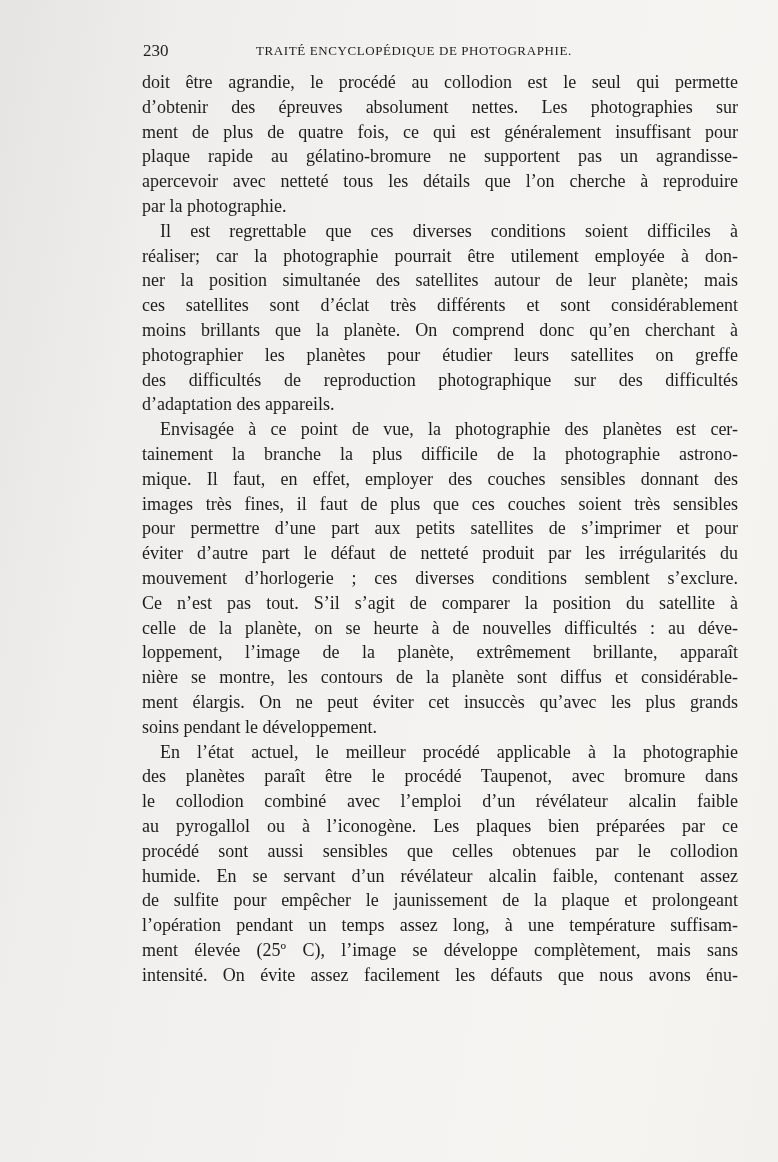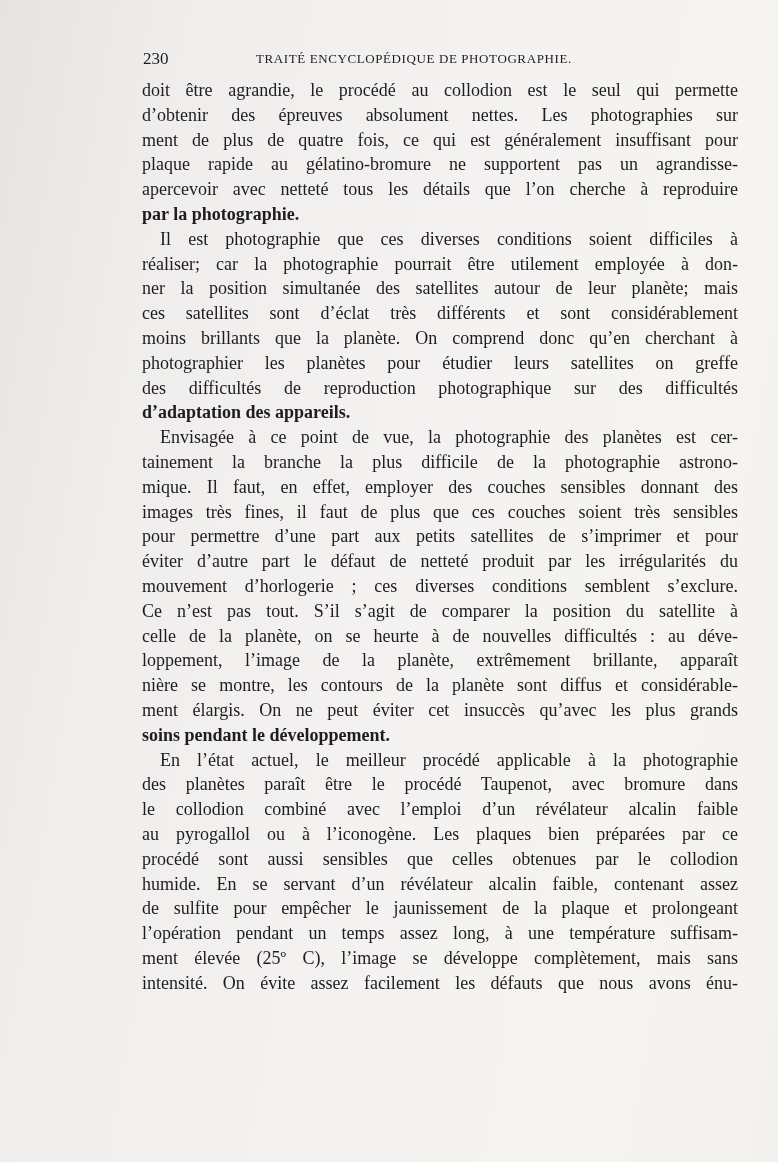--- a/index.html
+++ b/index.html
@@ -11,21 +11,21 @@
     height: 1162px;
     overflow: hidden;
     background: linear-gradient(100deg, #e6e4e3 0%, #efeeec 20%, #f3f2f0 50%, #f5f4f1 80%, #f2f1ee 100%);
     font-family: "Liberation Serif", "DejaVu Serif", serif;
     color: #1e1c1c;
     position: relative;
   }
   .page {
     position: absolute;
     left: 142px;
-    top: 46px;
+    top: 38px;
     width: 596px;
   }
   .running-head {
     position: relative;
     height: 26px;
     font-size: 16px;
     line-height: 26px;
   }
   .page-number {
     position: absolute;
@@ -51,21 +51,20 @@
   }
   .line {
     display: block;
     white-space: nowrap;
     text-align-last: justify;
     text-align: justify;
     overflow: visible;
   }
   .line.last {
     text-align-last: left;
-    font-weight: bold;
   }
   .indent {
     padding-left: 18px;
   }
   .it {
   }
 </style>
 </head>
 <body>
 
@@ -77,21 +76,21 @@
   <div class="body-text" id="body-text">
       <div class="para">
         <span class="line">doit être agrandie, le procédé au collodion est le seul qui permette</span>
         <span class="line">d’obtenir des épreuves absolument nettes. Les photographies sur</span>
         <span class="line">ment de plus de quatre fois, ce qui est généralement insuffisant pour</span>
         <span class="line">plaque rapide au gélatino-bromure ne supportent pas un agrandisse-</span>
         <span class="line">apercevoir avec netteté tous les détails que l’on cherche à reproduire</span>
         <span class="line last">par la photographie.</span>
       </div>
       <div class="para">
-        <span class="line indent">Il est photographie que ces diverses conditions soient difficiles à</span>
+        <span class="line indent">Il est regrettable que ces diverses conditions soient difficiles à</span>
         <span class="line">réaliser; car la photographie pourrait être utilement employée à don-</span>
         <span class="line">ner la position simultanée des satellites autour de leur planète; mais</span>
         <span class="line">ces satellites sont d’éclat très différents et sont considérablement</span>
         <span class="line">moins brillants que la planète. On comprend donc qu’en cherchant à</span>
         <span class="line">photographier les planètes pour étudier leurs satellites on greffe</span>
         <span class="line">des difficultés de reproduction photographique sur des difficultés</span>
         <span class="line last">d’adaptation des appareils.</span>
       </div>
       <div class="para">
         <span class="line indent">Envisagée à ce point de vue, la photographie des planètes est cer-</span>

